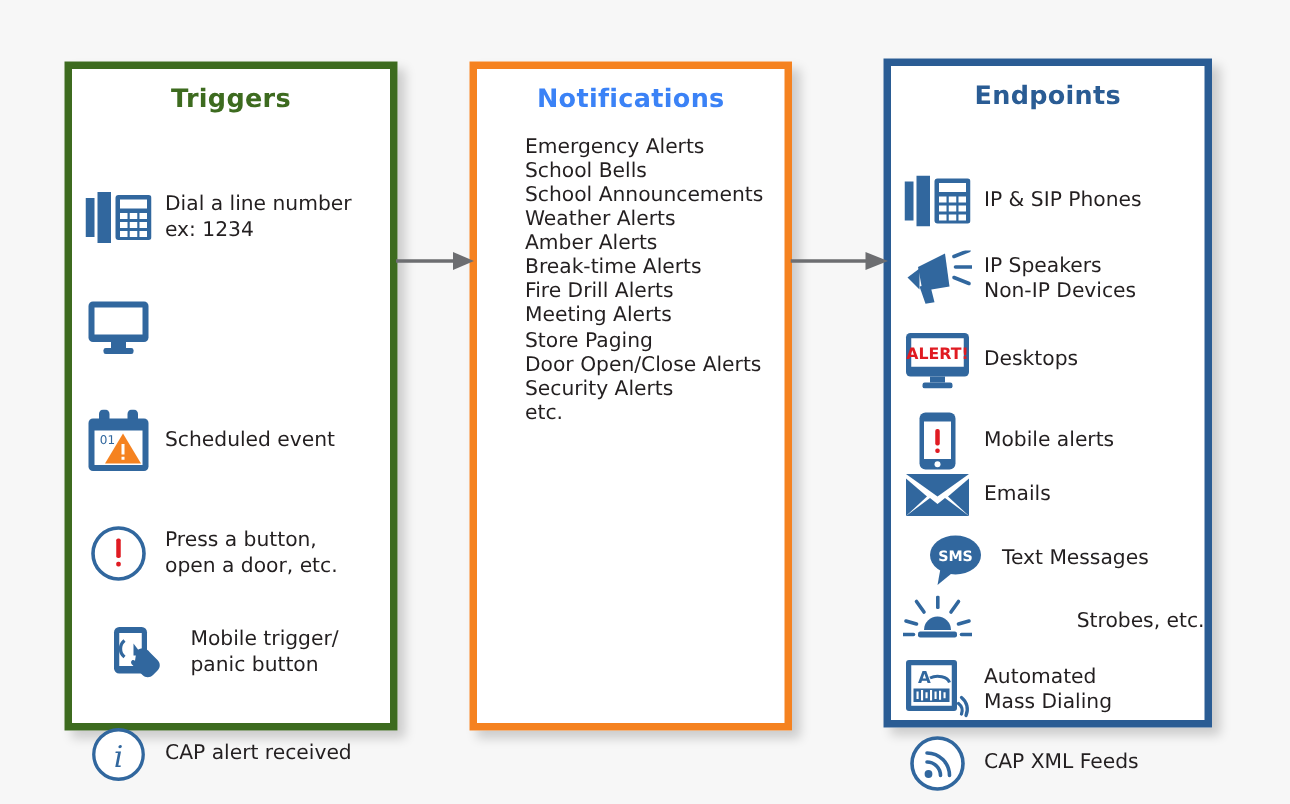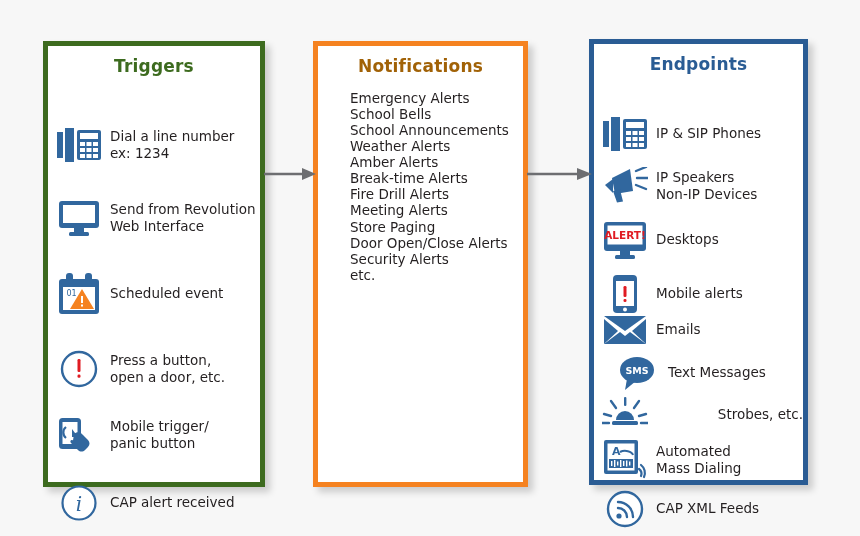--- a/index.html
+++ b/index.html
@@ -51,21 +51,21 @@
   }
 
   .panel-title {
     text-align: center;
     font-weight: bold;
     font-size: 17px;
     margin-top: 10px;
     letter-spacing: .2px;
   }
   .title-green  { color: #3d6b1f; }
-  .title-orange { color: #a16207; }
+  .title-orange { color: #3b82f6; }
   .title-blue   { color: #2a5c94; }
 
   
   .rows {
     position: relative;
     margin-top: 10px;
   }
   .row {
     display: flex;
     align-items: center;
@@ -144,22 +144,20 @@
 
       <div class="row" style="top:114px;">
         <div class="icon-cell">
           <svg width="42" height="36" viewBox="0 0 42 36">
             <rect x="1" y="1" width="40" height="27" rx="3" fill="#31679e"></rect>
             <rect x="5" y="5" width="32" height="18" fill="#ffffff"></rect>
             <rect x="16" y="28" width="10" height="4" fill="#31679e"></rect>
             <rect x="11" y="32" width="20" height="4" rx="1.5" fill="#31679e"></rect>
           </svg>
         </div>
-        <div class="row-label">Send from Revolution
-Web Interface</div>
       </div>
 
       <div class="row" style="top:187px;">
         <div class="icon-cell">
           <svg width="42" height="42" viewBox="0 0 42 42">
             <rect x="8" y="0" width="7" height="11" rx="3" fill="#31679e"></rect>
             <rect x="27" y="0" width="7" height="11" rx="3" fill="#31679e"></rect>
             <rect x="1" y="6" width="40" height="35" rx="3" fill="#31679e"></rect>
             <rect x="5" y="14" width="32" height="23" fill="#ffffff"></rect>
             <text x="8.5" y="23" font-family="DejaVu Sans, sans-serif" font-size="8" fill="#31679e">01</text>
@@ -176,21 +174,21 @@
           <svg width="40" height="40" viewBox="0 0 40 40">
             <circle cx="20" cy="20" r="17" fill="#ffffff" stroke="#31679e" stroke-width="2.4"></circle>
             <rect x="18.5" y="10" width="3" height="13" rx="1.2" fill="#e01b22"></rect>
             <rect x="18.5" y="25.5" width="3" height="3.2" rx="1.2" fill="#e01b22"></rect>
           </svg>
         </div>
         <div class="row-label">Press a button,
 open a door, etc.</div>
       </div>
 
-      <div class="row" style="top:330px;">
+      <div class="row" style="top:330px;padding-left:17px;">
         <div class="icon-cell">
           <svg width="44" height="38" viewBox="0 0 44 38">
             <rect x="2" y="2" width="22" height="31" rx="3.5" fill="#31679e"></rect>
             <rect x="5.5" y="6" width="15" height="22" fill="#ffffff"></rect>
             <path d="M9 11 a7 7 0 0 0 0 11" fill="none" stroke="#31679e" stroke-width="2.2"></path>
             <path d="M15 13 l6 8 h-6 z" fill="#31679e"></path>
             <path d="M17 18 c3-3 7-2 9 1 l5 5 c2 2 2 5 0 7 l-3 3 c-2 2-5 2-7 0 l-7-7 c-1.5-1.5 0-4 2-2.5 z" fill="#31679e"></path>
           </svg>
         </div>
         <div class="row-label">Mobile trigger/

